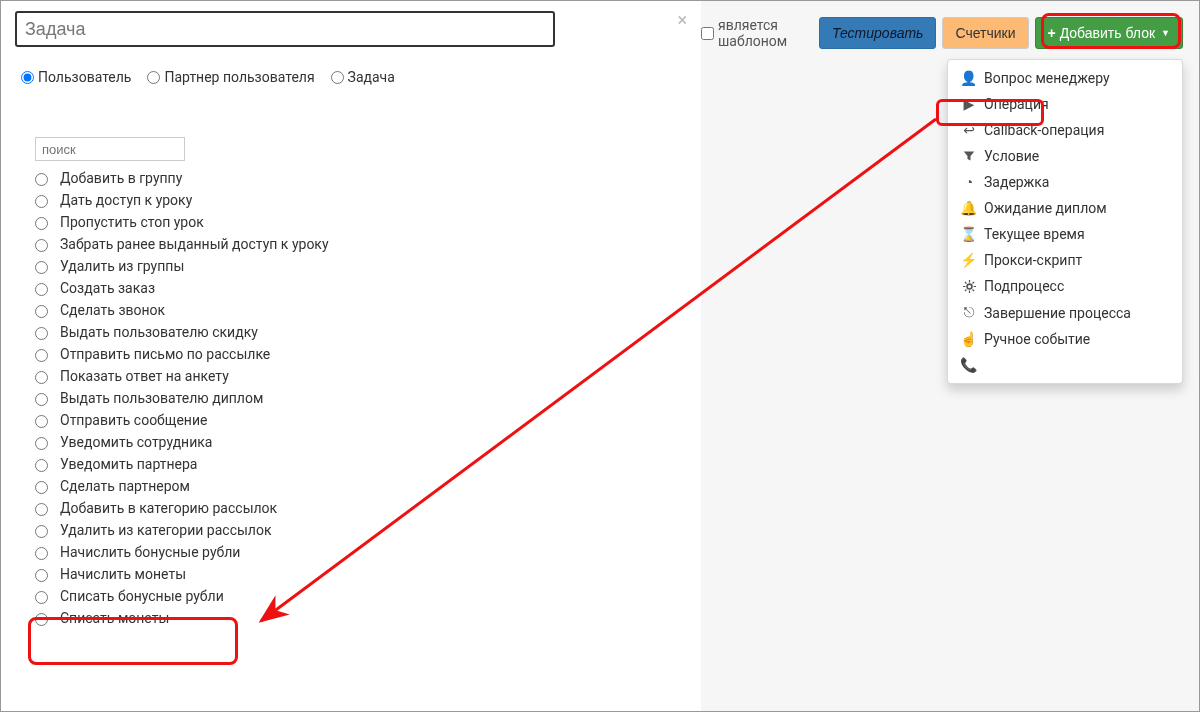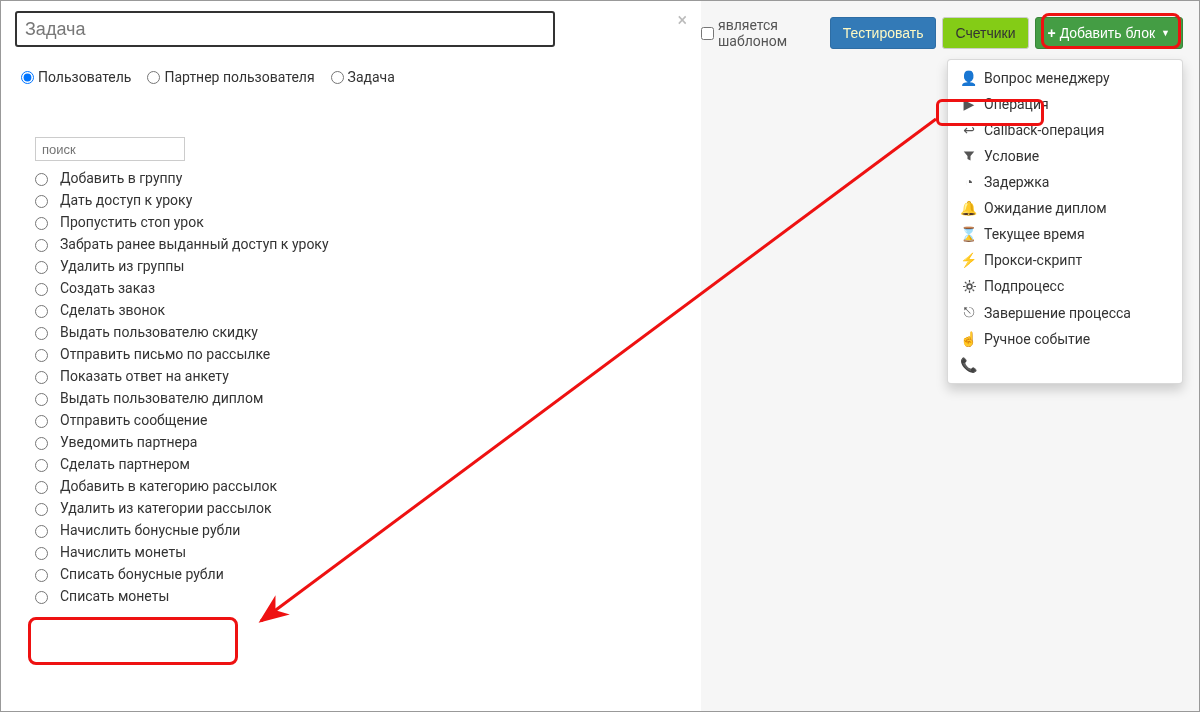--- a/index.html
+++ b/index.html
@@ -46,22 +46,22 @@
 .btn {
   display: inline-flex;
   align-items: center;
   padding: 7px 12px;
   border-radius: 3px;
   font-size: 14px;
   cursor: pointer;
   border: 1px solid transparent;
   white-space: nowrap;
 }
-.btn-primary { background: #337ab7; color: #fef9c3; border-color: #2e6da4; }
-.btn-default { background: #84cc16; color: #333; border-color: #ccc; }
+.btn-primary { background: #337ab7; color: #0f172a; border-color: #2e6da4; font-style: italic; }
+.btn-default { background: #fdba74; color: #333; border-color: #ccc; }
 .btn-success { background: #449d44; color: #fff; border-color: #398439; }
 .btn-success .plus { font-weight: bold; margin-right: 4px; }
 .btn-success .caret { margin-left: 6px; font-size: 9px; }
 .dropdown-menu {
   position: absolute;
   top: 58px;
   right: 16px;
   width: 236px;
   background: #fff;
   border: 1px solid rgba(0,0,0,0.15);
@@ -313,20 +313,24 @@
         <li>
           <input type="radio" name="op" style="">
           <span>Выдать пользователю диплом</span>
         </li>
         <li>
           <input type="radio" name="op" style="">
           <span>Отправить сообщение</span>
         </li>
         <li>
           <input type="radio" name="op" style="">
+          <span>Уведомить сотрудника</span>
+        </li>
+        <li>
+          <input type="radio" name="op" style="">
           <span>Уведомить партнера</span>
         </li>
         <li>
           <input type="radio" name="op" style="">
           <span>Сделать партнером</span>
         </li>
         <li>
           <input type="radio" name="op" style="">
           <span>Добавить в категорию рассылок</span>
         </li>

